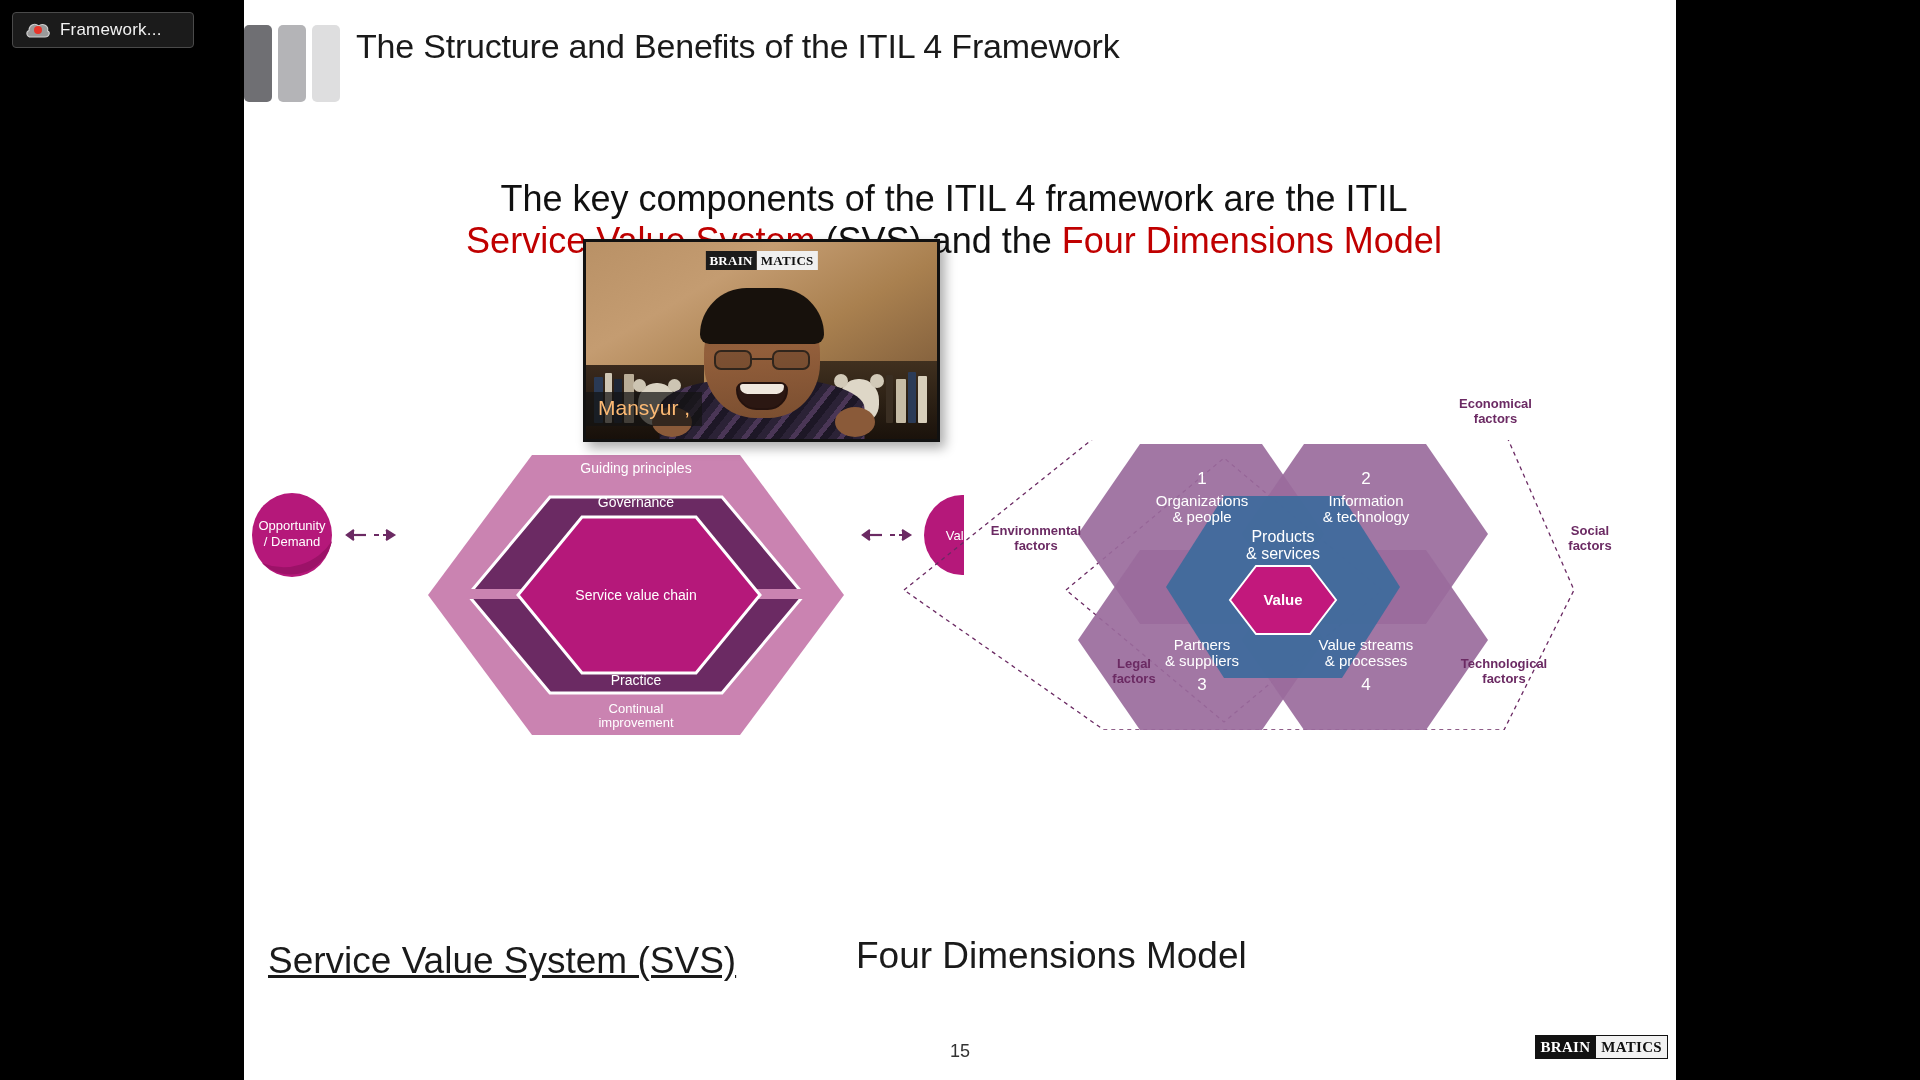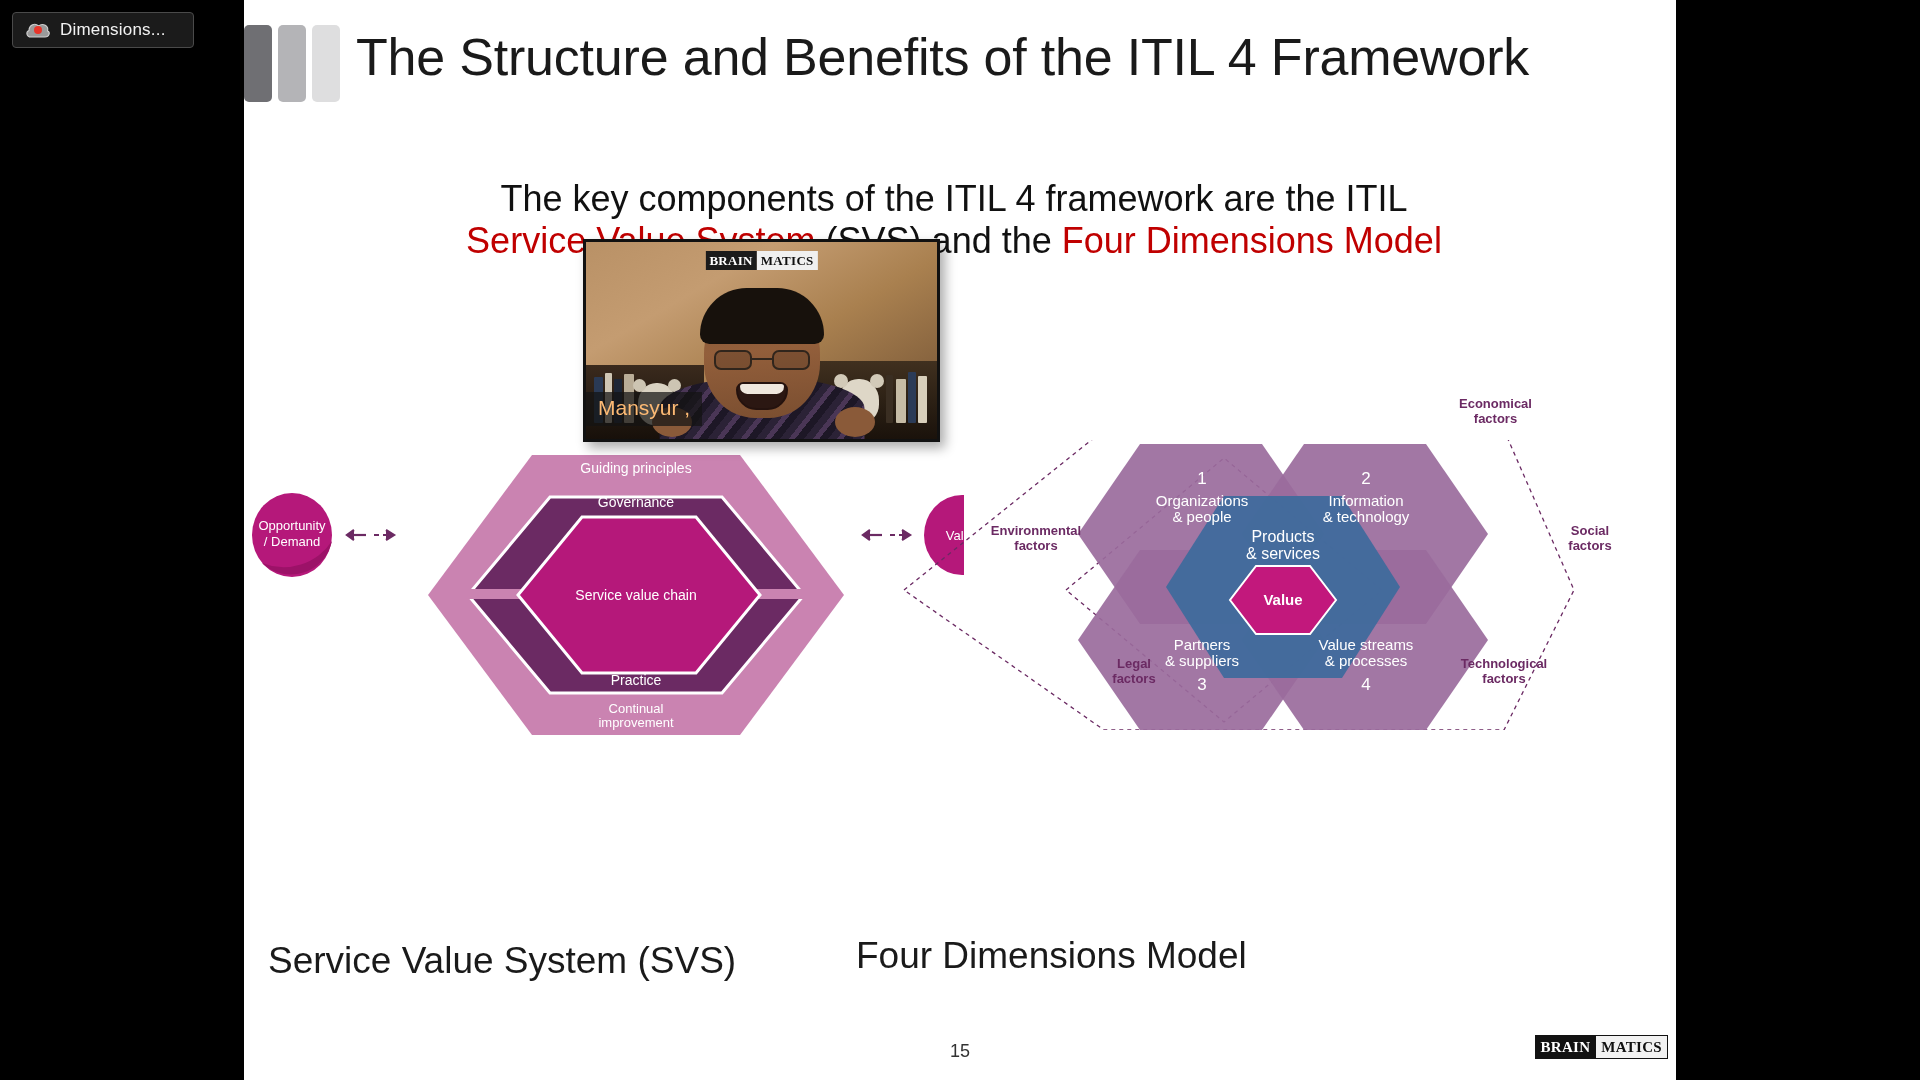--- a/index.html
+++ b/index.html
@@ -21,21 +21,21 @@
   .slide { position:absolute; left:244px; top:0; width:1432px; height:1080px;
            background:#fff; }
 
   
   .title-bars { position:absolute; left:0px; top:25px; display:flex; gap:6px; }
   .tbar { width:28px; height:77px; border-radius:5px; }
   .tbar.b1 { background:#6f6f73; }
   .tbar.b2 { background:#b4b4b7; }
   .tbar.b3 { background:#dededf; }
   .slide-title { position:absolute; left:112px; top:26px; width:1310px;
-                 font-size:52px; font-weight:400; color:#1a1a1a; line-height:1.2;
+                 font-size:34px; font-weight:400; color:#1a1a1a; line-height:1.2;
                  letter-spacing:-.2px; white-space:nowrap; }
 
   
   .body-block { position:absolute; left:110px; top:178px; width:1200px;
                 font-size:36px; line-height:1.18; color:#111; font-weight:400;text-align:center; }
   .body-block .ln { display:block; white-space:nowrap; }
   .red { color:#c00000; }
 
   
   .cam { position:absolute; left:339px; top:239px; width:357px; height:203px;
@@ -100,21 +100,21 @@
   .cam-name{position:absolute;left:0;bottom:13px;max-width:100%;
             background:rgba(20,20,20,.72);color:#fdba74;font-size:21px;
             padding:4px 12px 6px 12px;white-space:nowrap;}
 
   
   .svs { position:absolute; left:0px; top:455px; width:720px; height:280px;text-decoration:underline; }
   .fdm { position:absolute; left:560px; top:440px; width:870px; height:290px; }
 
   
   .cap { position:absolute; font-size:37px; color:#1a1a1a; white-space:nowrap; }
-  .cap.svs-cap { left:24px; top:940px; }
+  .cap.svs-cap { left:24px; top:940px;text-decoration:underline; }
   .cap.fdm-cap { left:612px; top:935px; }
 
   
   .ft-left { position:absolute; left:0px; top:1100px; font-size:15px;
              font-family:"Liberation Serif", serif; font-weight:700; letter-spacing:-.2px;margin-left:36px; }
   .ft-left .g { color:#0b7a33; }
   .ft-left .d { color:#222; }
   .ft-page { position:absolute; left:0; right:0; top:1041px; text-align:center;
              font-size:18px; color:#333; }
   .ft-logo { position:absolute; right:8px; top:1035px; display:flex; height:24px;
@@ -131,21 +131,21 @@
 
 <div id="root">
 
   <div class="rec-badge">
     <span class="rec-icon">
       <svg width="26" height="20" viewBox="0 0 26 20">
         <path d="M6 17 C1.5 17 0.5 12 4 10.5 C4 5 10 2.5 13.5 6 C18 2.5 24 6 22.5 11 C25.5 12 24.5 17 20 17 Z" fill="#9a9a9a" stroke="#cfcfcf" stroke-width="1.1"></path>
       </svg>
       <span class="rec-dot"></span>
     </span>
-    <span class="rec-text">Dimensions...</span>
+    <span class="rec-text">Framework...</span>
   </div>
 
   <div class="slide">
 
     <div class="title-bars">
       <span class="tbar b1"></span>
       <span class="tbar b2"></span>
       <span class="tbar b3"></span>
     </div>
 

